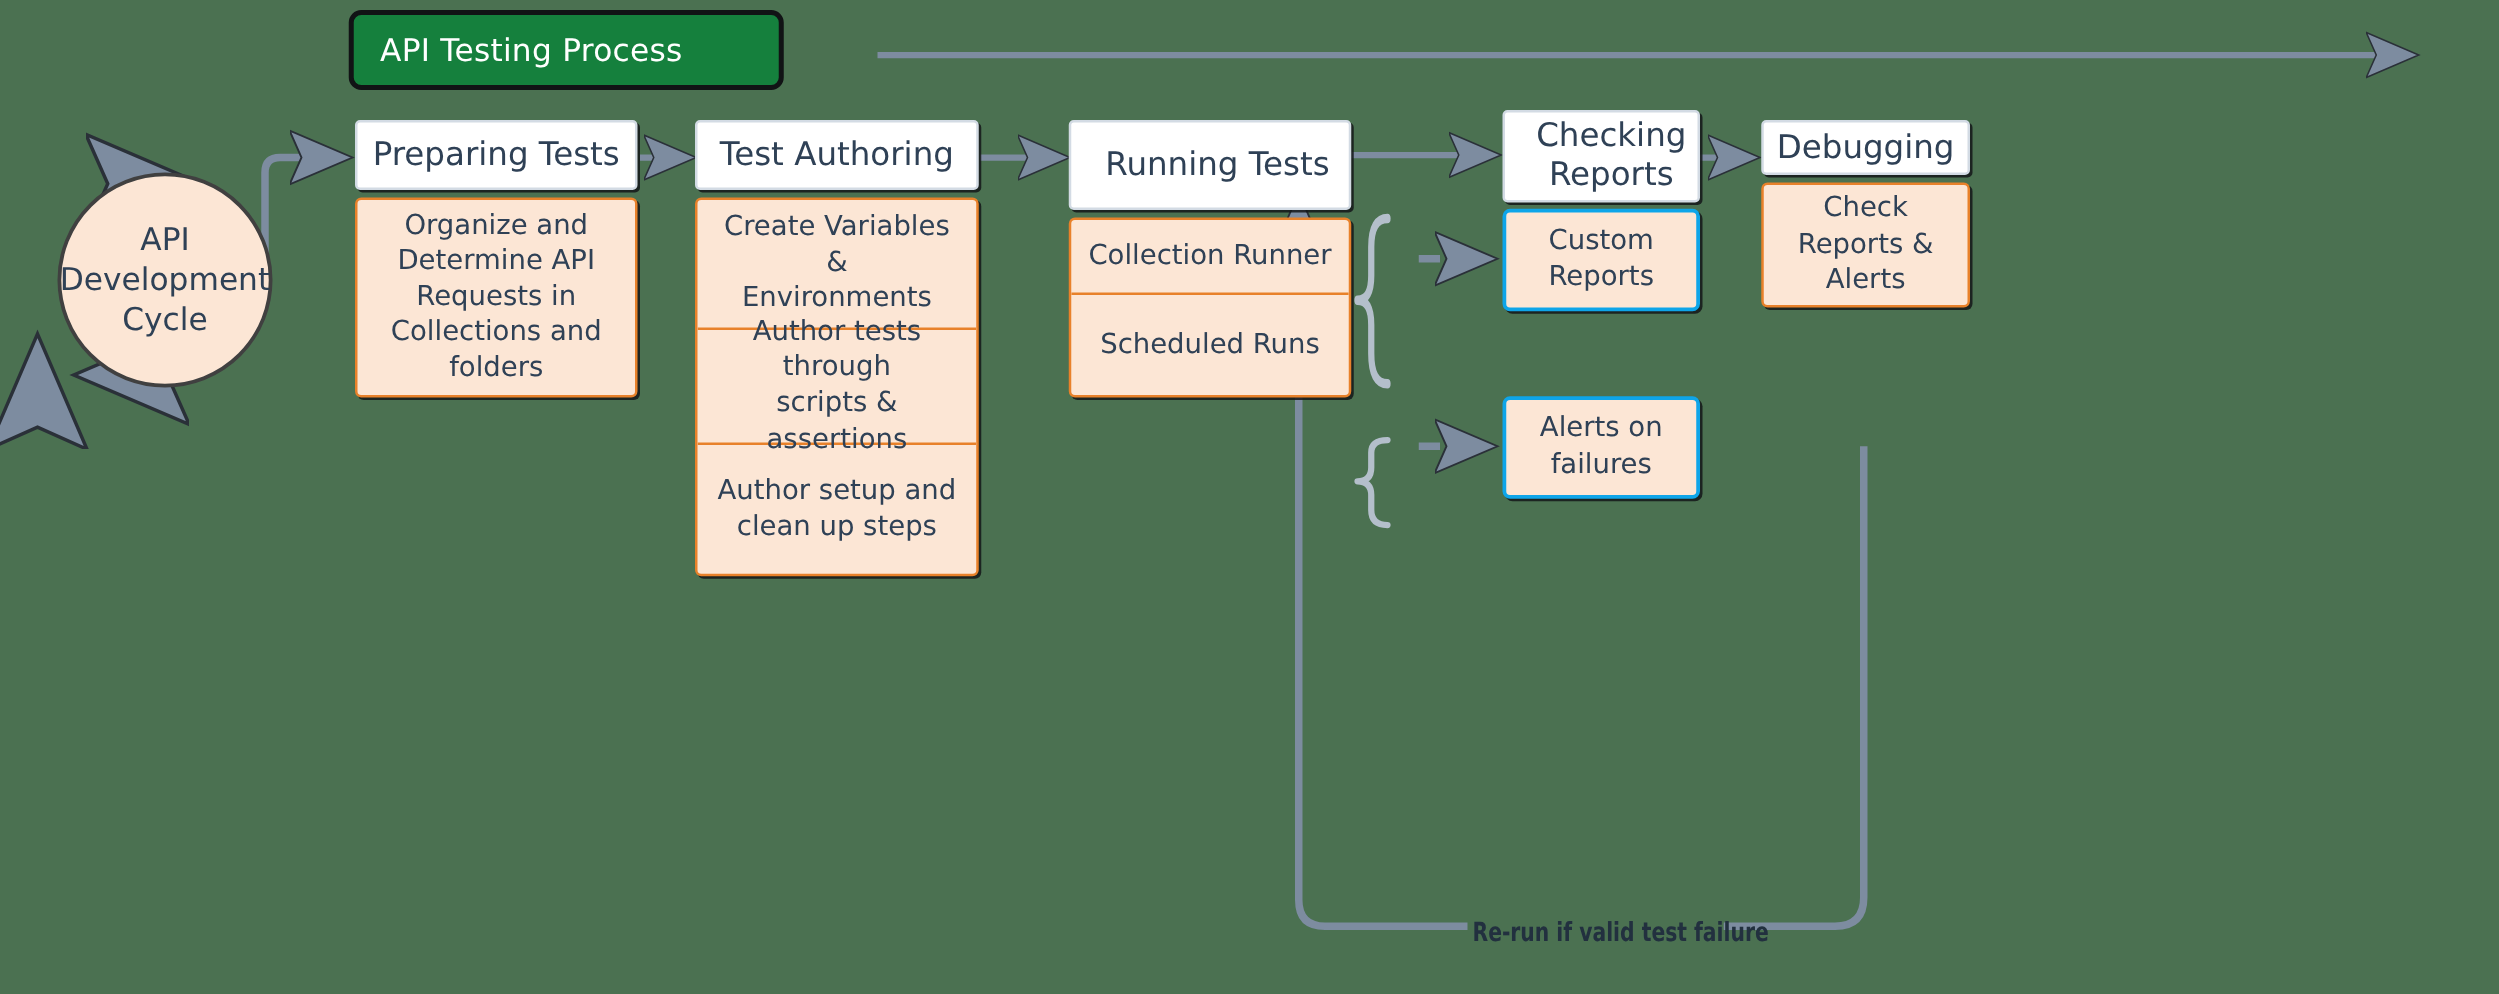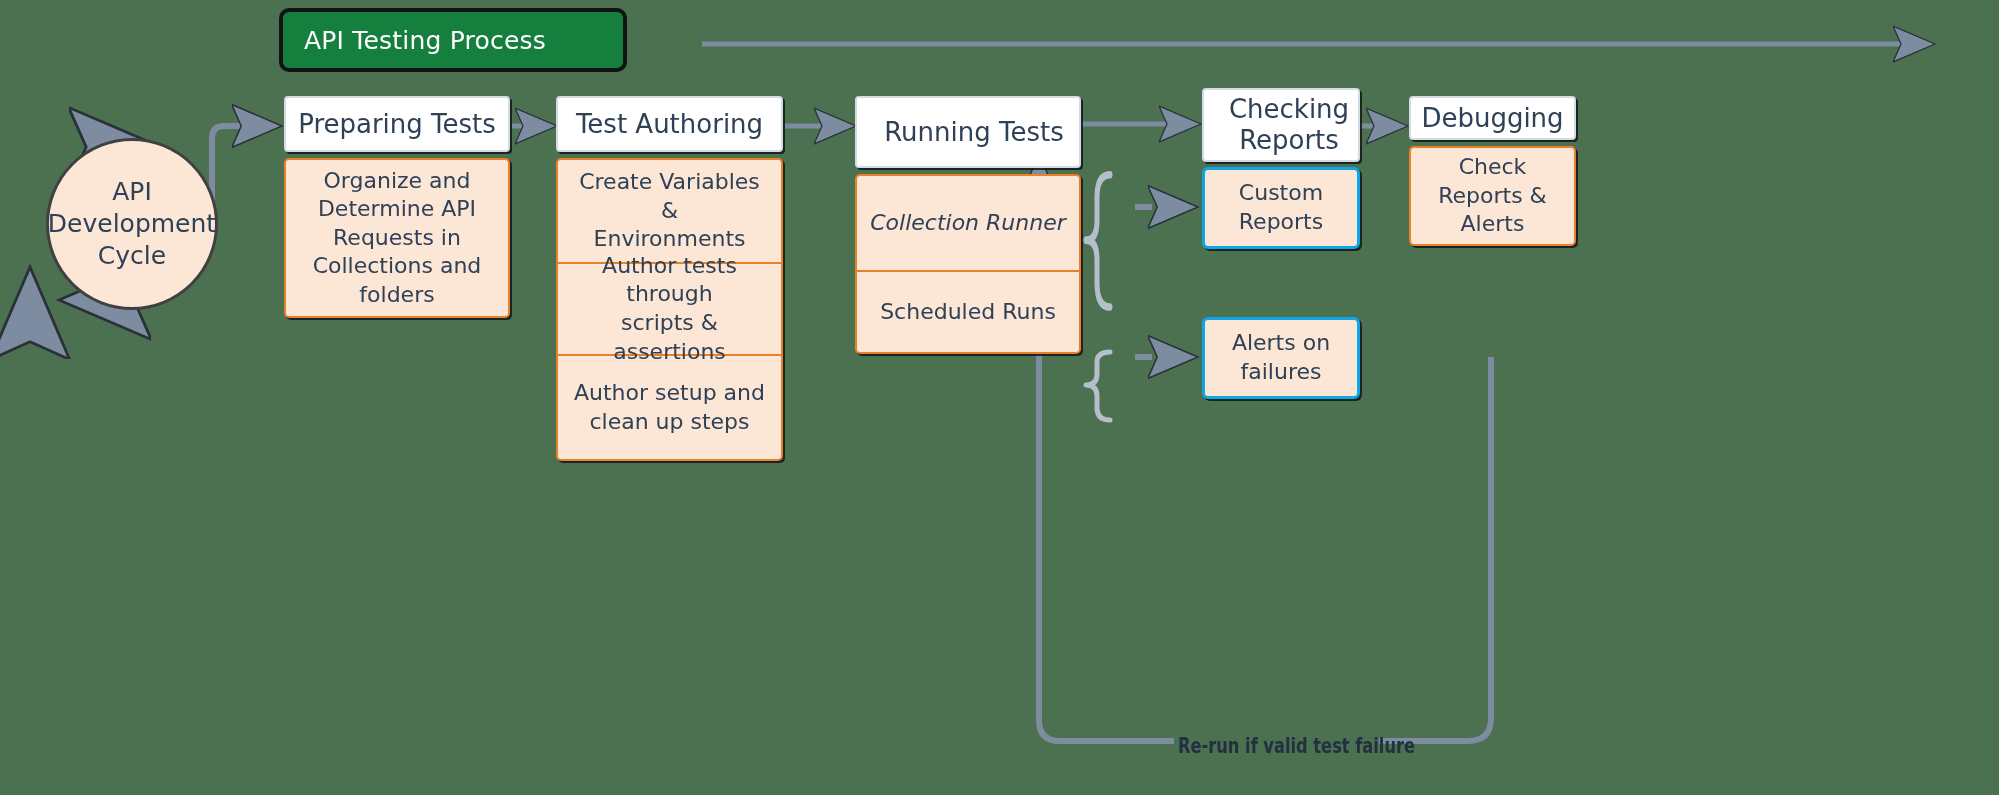--- a/index.html
+++ b/index.html
@@ -253,21 +253,21 @@
       <div class="stage-item" style="height:92px;">Author tests through
 scripts &amp; assertions</div>
       <div class="stage-item" style="height:103px;">Author setup and
 clean up steps</div>
     </div>
   </div>
 
   <div class="stage" style="left:855px; top:96px; width:226px;">
     <div class="stage-header" style="height:72px;padding-left:12px;">Running Tests</div>
     <div class="stage-items">
-      <div class="stage-item" style="height:96px;font-style:italic;">Collection Runner</div>
+      <div class="stage-item" style="height:60px;">Collection Runner</div>
       <div class="stage-item" style="height:80px;">Scheduled Runs</div>
     </div>
   </div>
 
   <div class="stage" style="left:1202px; top:88px; width:158px;">
     <div class="stage-header" style="height:74px;padding-left:16px;">Checking
 Reports</div>
   </div>
 
   <div class="stage" style="left:1409px; top:96px; width:167px;">

